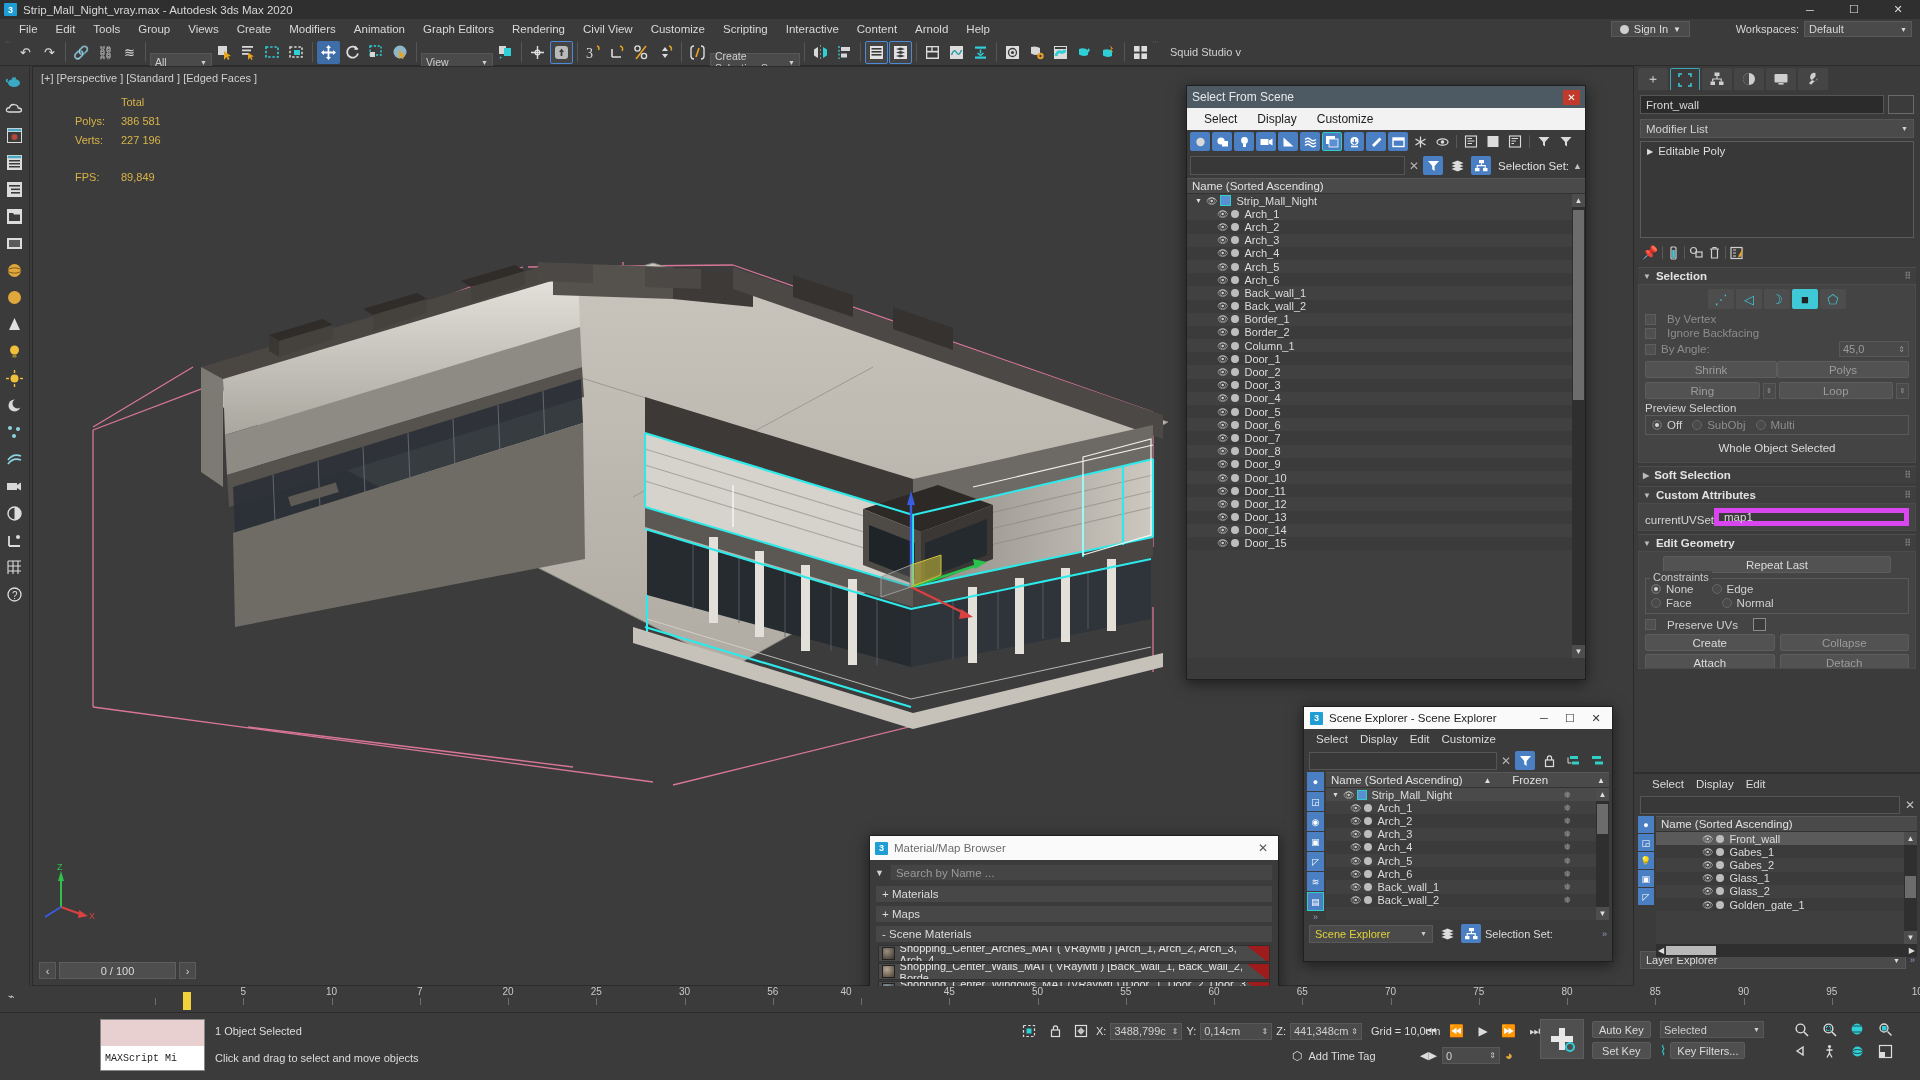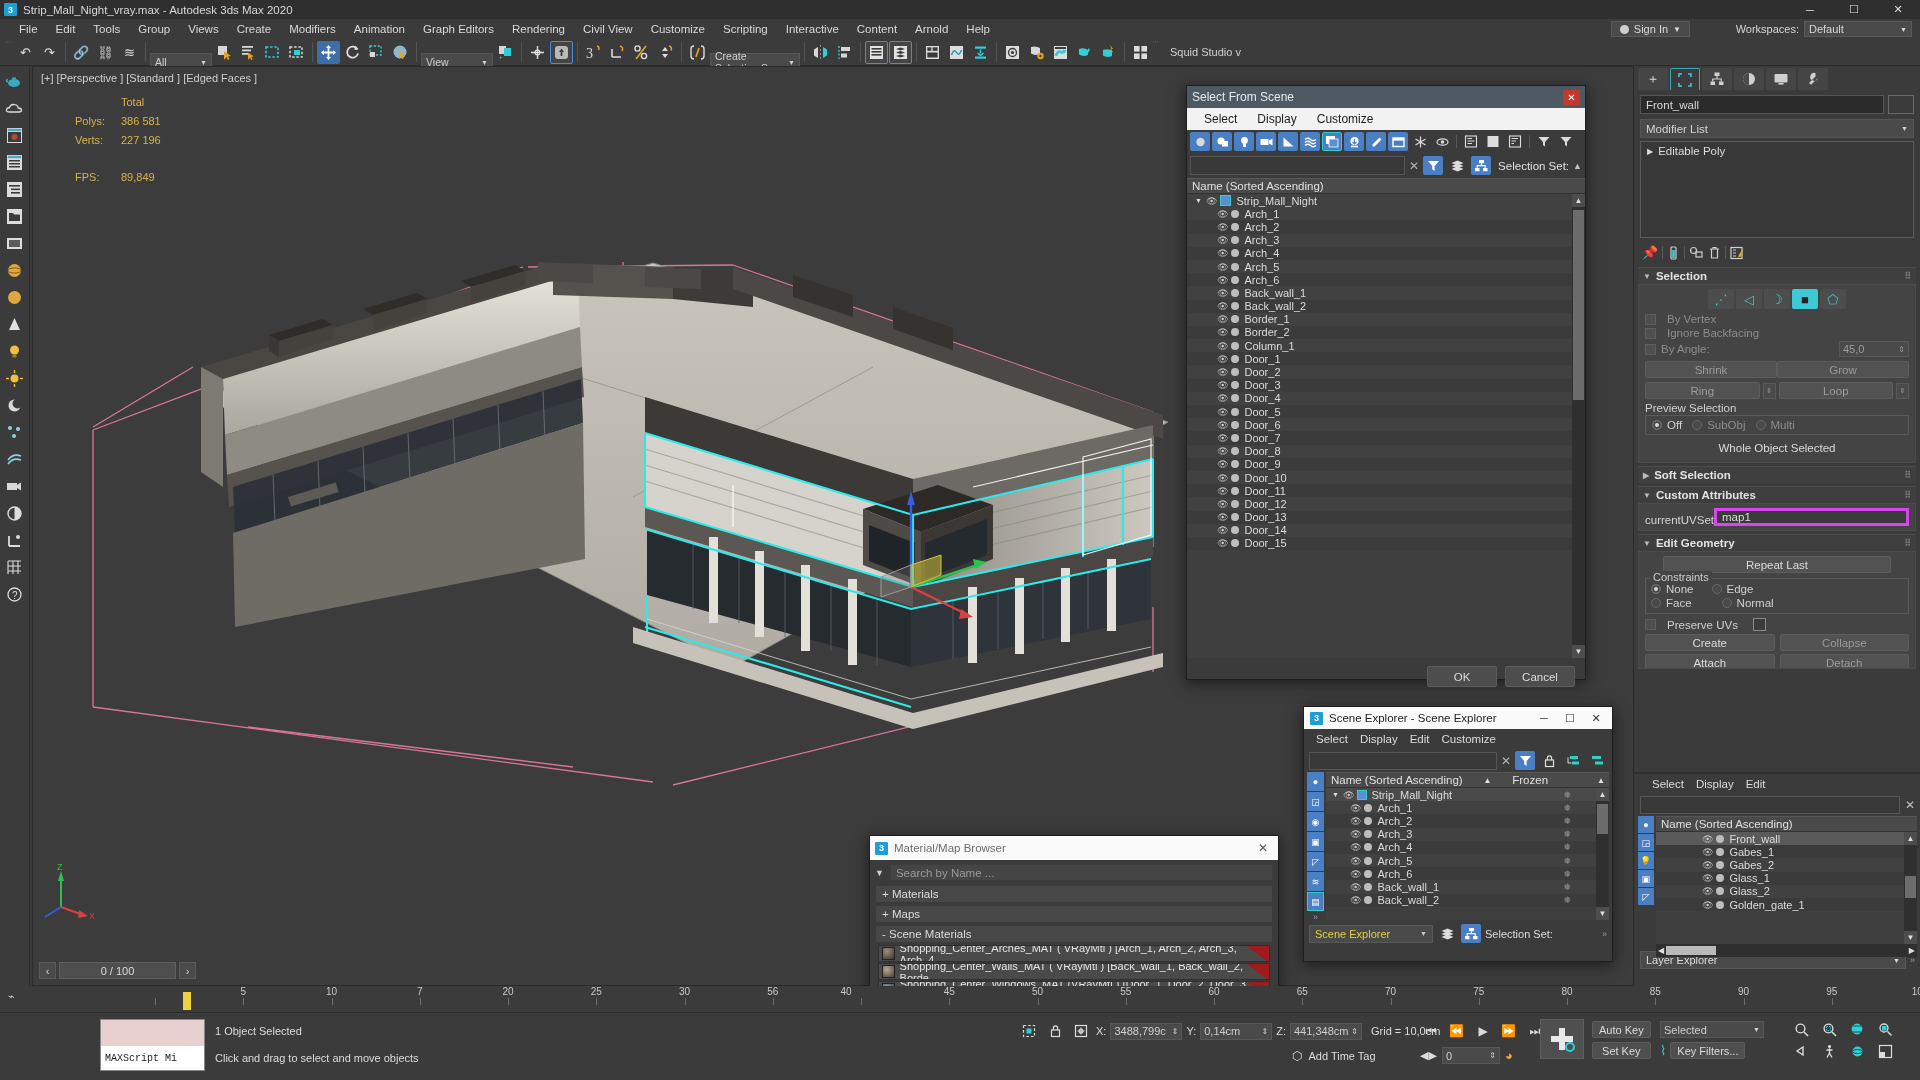--- a/index.html
+++ b/index.html
@@ -871,21 +871,21 @@
         <div class="ck" style="gap:5px">
           <span class="ckbox"></span>
           <span>By Angle:</span>
           <span class="spin" style="width:70px;margin-left:auto">
             <span>45,0</span>
             <span style="font-size:8px">⇕</span>
           </span>
         </div>
         <div style="display:flex;margin-top:4px">
           <div class="btn2" style="flex:1">Shrink</div>
-          <div class="btn2" style="flex:1">Grow</div>
+          <div class="btn2" style="flex:1">Polys</div>
         </div>
         <div style="display:flex;gap:3px;margin-top:4px;align-items:center">
           <div class="btn2" style="flex:1">Ring</div>
           <div class="spin" style="width:13px;justify-content:center">
               <span style="font-size:7px">⇕</span>
             </div>
           <div class="btn2" style="flex:1">Loop</div>
           <div class="spin" style="width:13px;justify-content:center">
               <span style="font-size:7px">⇕</span>
             </div>
@@ -914,21 +914,21 @@
         <span class="dots">⠿</span>
       </div>
 
       <div class="roll-h">
         <span class="tri">▼</span>
         <span>Custom Attributes</span>
         <span class="dots">⠿</span>
       </div>
       <div class="roll-body" style="display:flex;align-items:flex-end;">
         <span style="font-size:11.5px;color:#d6d6d6">currentUVSet</span>
-        <span style="flex:1;height:18px;background:#3b3b3b;border:3px solid #d946ef;display:flex;align-items:center;padding:0 5px;font-size:11.5px;color:#dcdcdc">map1</span>
+        <span style="flex:1;height:18px;background:#3b3b3b;border:5px solid #d946ef;display:flex;align-items:center;padding:0 5px;font-size:11.5px;color:#dcdcdc">map1</span>
       </div>
 
       <div class="roll-h">
         <span class="tri">▼</span>
         <span>Edit Geometry</span>
         <span class="dots">⠿</span>
       </div>
       <div class="roll-body" style="overflow:hidden;max-height:118px">
         <div class="btn2 en" style="margin:0 18px">Repeat Last</div>
         <div class="grpbox">
@@ -1324,24 +1324,20 @@
               <span class="eye">👁</span>
               <span class="dot"></span>
               <span>Door_15</span>
             </div>
           </div>
         <div class="vscroll">
           <div style="position:absolute;left:0;top:0;width:13px;height:13px;background:#4d4d4d;color:#ddd;font-size:8px;display:flex;align-items:center;justify-content:center">▲</div>
           <div class="vthumb" style="top:16px;height:190px"></div>
           <div style="position:absolute;left:0;bottom:0;width:13px;height:13px;background:#4d4d4d;color:#ddd;font-size:8px;display:flex;align-items:center;justify-content:center">▼</div>
         </div>
-      </div>
-      <div class="dlg-foot">
-        <div class="dbtn">OK</div>
-        <div class="dbtn">Cancel</div>
       </div>
     </div>
 
     <div class="dlg" style="left:1303px; top:640px; width:310px; height:256px;">
       <div style="height:22px;background:#fafafa;display:flex;align-items:center;padding:0 3px">
         <span class="tb-ico" style="margin-left:3px">3</span>
         <span style="font-size:11.5px;color:#1c1c1c">Scene Explorer - Scene Explorer</span>
         <span style="margin-left:auto;width:26px;text-align:center;font-size:11px;color:#333">─</span>
         <span style="width:26px;text-align:center;font-size:11px;color:#333">☐</span>
         <span style="width:26px;text-align:center;font-size:11px;color:#333">✕</span>

